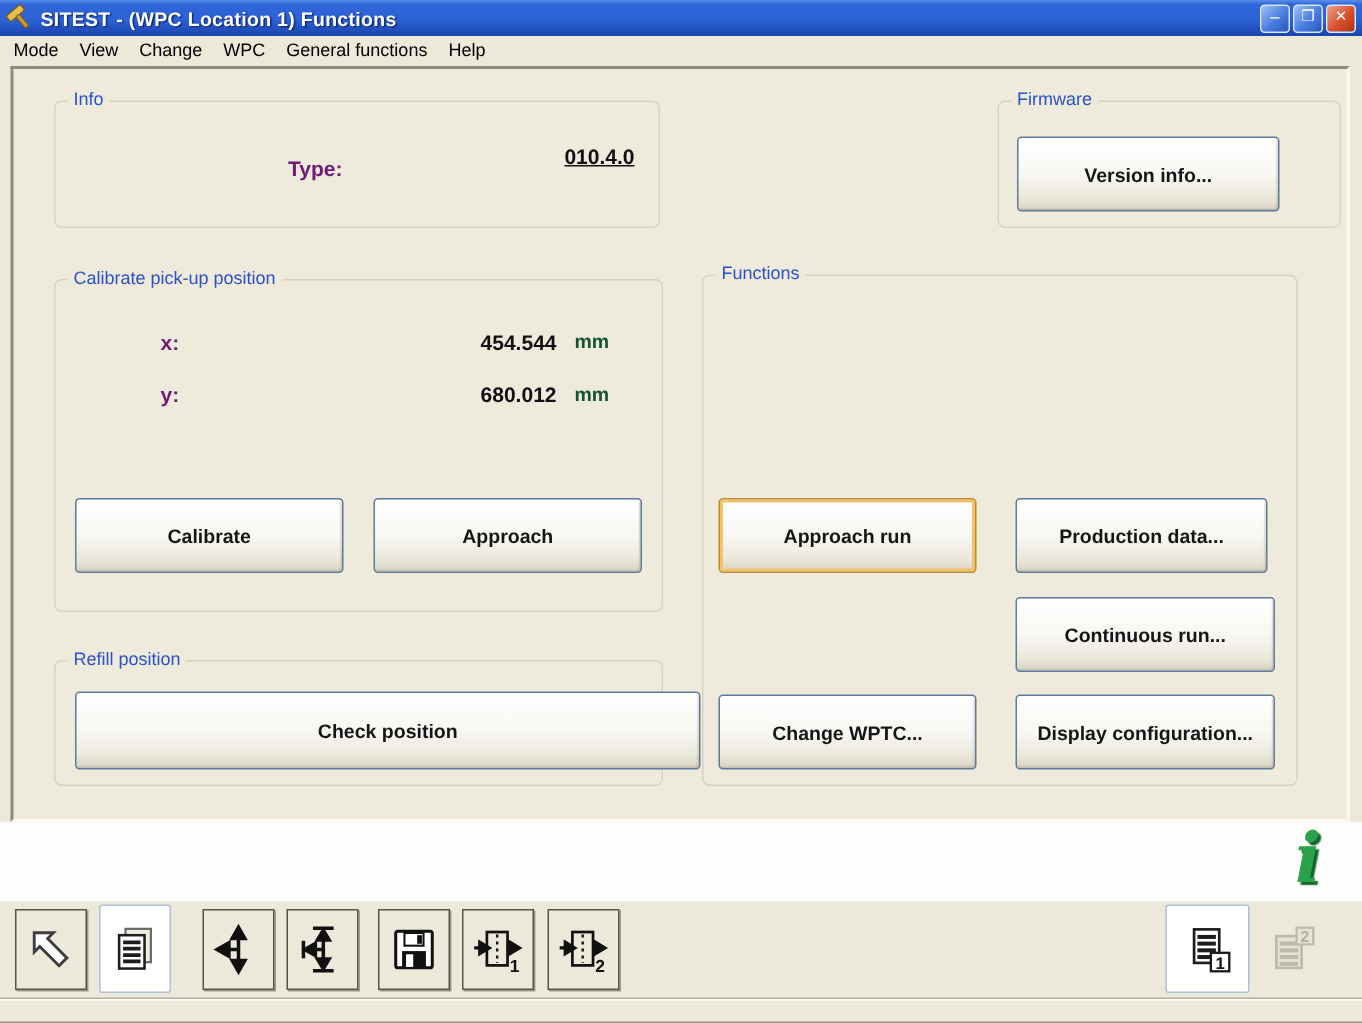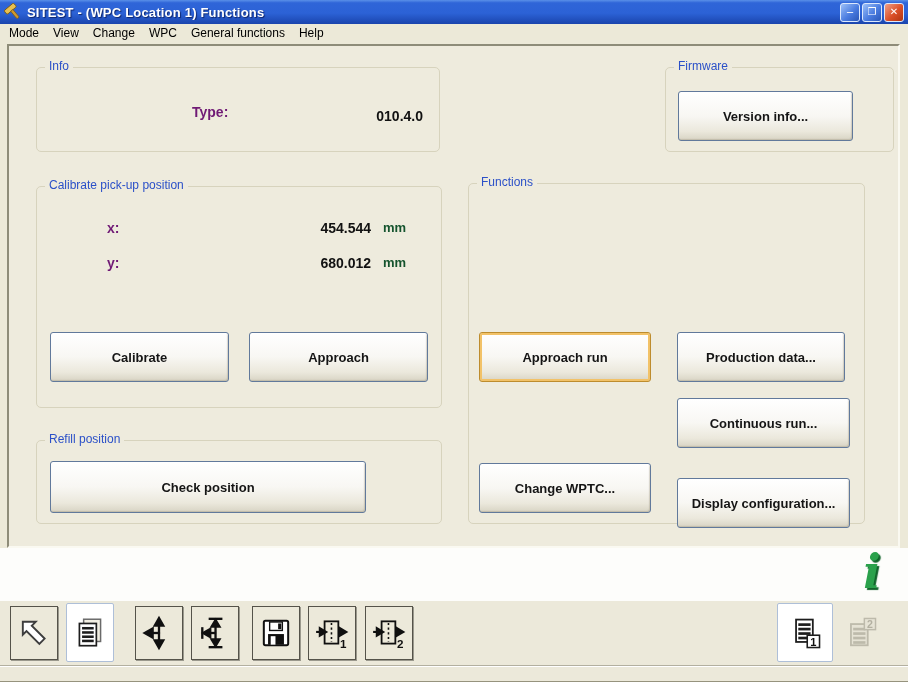--- a/index.html
+++ b/index.html
@@ -122,21 +122,21 @@
     <span class="menu-item">WPC</span>
     <span class="menu-item">General functions</span>
     <span class="menu-item">Help</span>
   </div>
 
   <div class="main-panel"></div>
 
   <div class="groupbox" style="left:36px; top:67px; width:404px; height:85px;">
     <span class="gb-label">Info</span>
     <span class="field-label" style="left:155px; top:36px;">Type:</span>
-    <span class="field-value" style="right:16px; top:40px; width:100px;">010.4.0</span>
+    <span class="field-value" style="right:16px; top:28px; width:100px;text-decoration:underline;">010.4.0</span>
   </div>
 
   <div class="groupbox" style="left:665px; top:67px; width:229px; height:85px;">
     <span class="gb-label">Firmware</span>
     <button class="btn" style="left:12px; top:23px; width:175px; height:50px;">Version info...</button>
   </div>
 
   <div class="groupbox" style="left:36px; top:186px; width:406px; height:222px;">
     <span class="gb-label">Calibrate pick-up position</span>
     <span class="field-label" style="left:70px; top:33px;">x:</span>
@@ -144,30 +144,30 @@
     <span class="field-unit" style="left:346px; top:33px;">mm</span>
     <span class="field-label" style="left:70px; top:68px;">y:</span>
     <span class="field-value" style="left:160px; top:68px; width:174px;">680.012</span>
     <span class="field-unit" style="left:346px; top:68px;">mm</span>
     <button class="btn" style="left:13px; top:145px; width:179px; height:50px;">Calibrate</button>
     <button class="btn" style="left:212px; top:145px; width:179px; height:50px;">Approach</button>
   </div>
 
   <div class="groupbox" style="left:36px; top:440px; width:406px; height:84px;">
     <span class="gb-label">Refill position</span>
-    <button class="btn" style="left:13px; top:20px; width:316px; height:52px;">Check position</button>
+    <button class="btn" style="left:13px; top:20px; width:417px; height:52px;">Check position</button>
   </div>
 
   <div class="groupbox" style="left:468px; top:183px; width:397px; height:341px;">
     <span class="gb-label">Functions</span>
     <button class="btn focused" style="left:10px; top:148px; width:172px; height:50px;">Approach run</button>
     <button class="btn" style="left:208px; top:148px; width:168px; height:50px;">Production data...</button>
     <button class="btn" style="left:208px; top:214px; width:173px; height:50px;">Continuous run...</button>
     <button class="btn" style="left:10px; top:279px; width:172px; height:50px;">Change WPTC...</button>
-    <button class="btn" style="left:208px; top:294px; width:173px; height:50px;">Display configuration...</button>
+    <button class="btn" style="left:208px; top:279px; width:173px; height:50px;">Display configuration...</button>
   </div>
 
   <div class="white-strip"></div>
   <span class="info-i">i</span>
 
   <div class="toolbar">
 
     <div class="tbtn" style="left:10px;">
       <svg viewBox="0 0 34 34" width="38" height="38">
         <polygon points="7,7 18.5,7 15,10.5 26.5,22 21.8,26.7 10.3,15.2 7,18.5" fill="#fff" stroke="#3d3d3d" stroke-width="1.7"></polygon>

